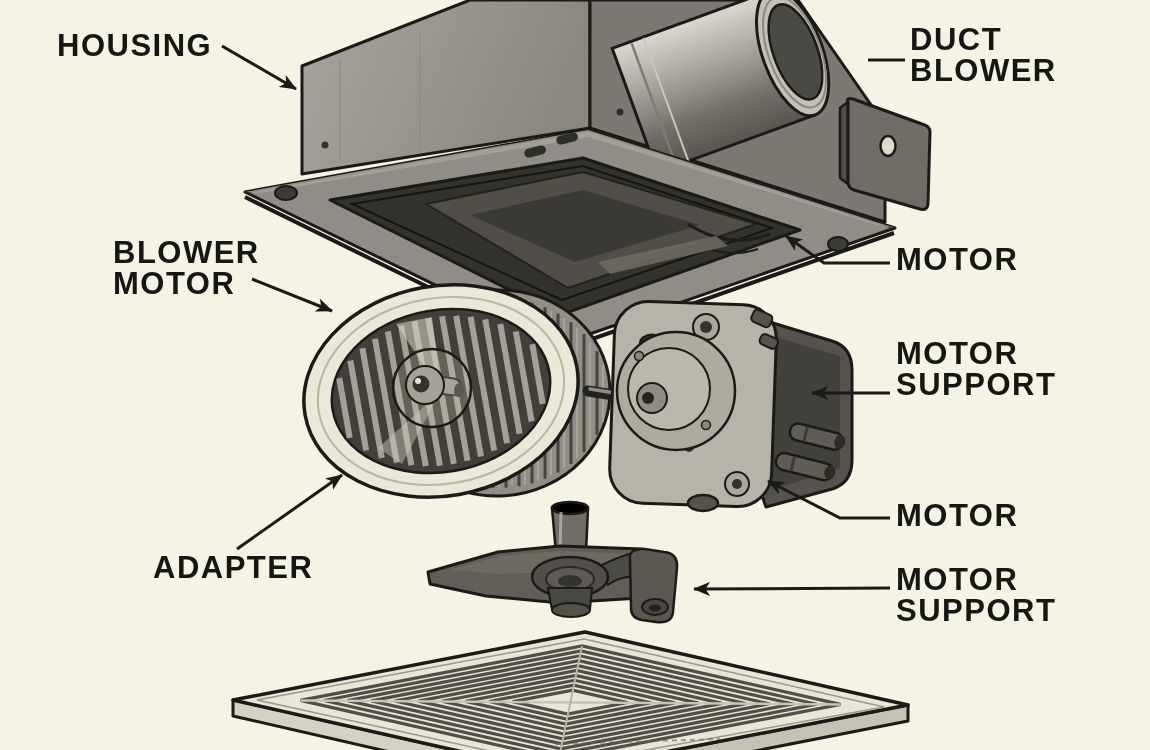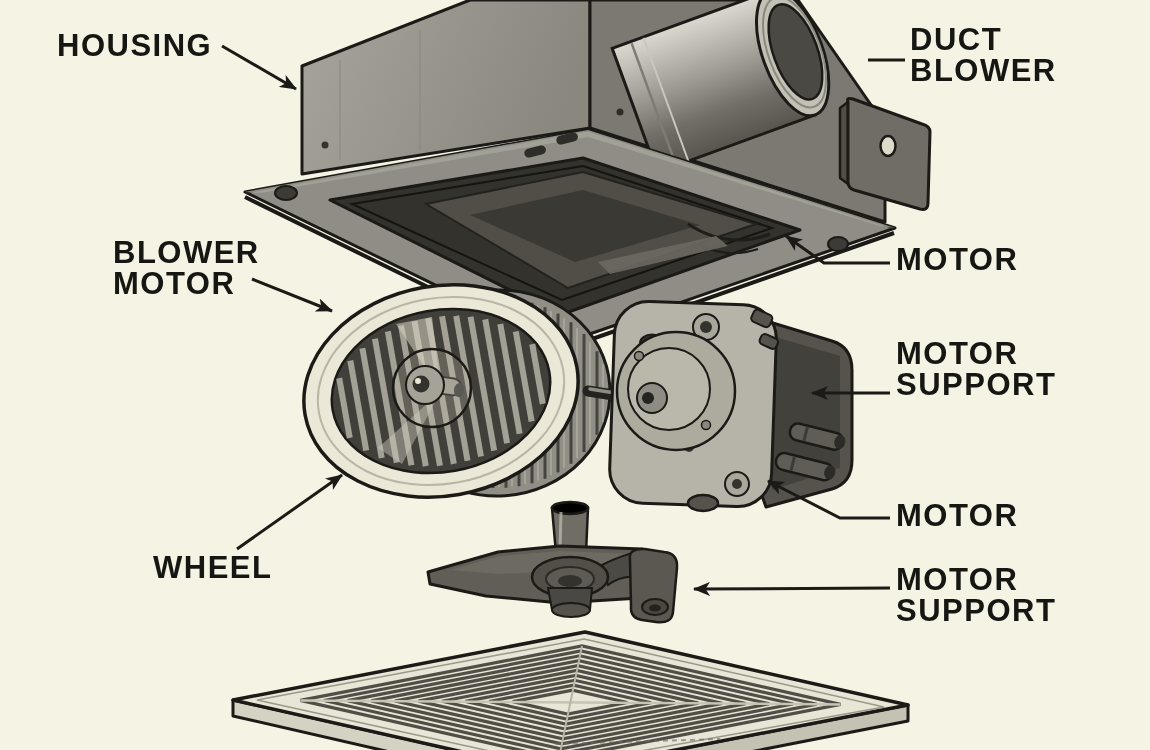--- a/index.html
+++ b/index.html
@@ -266,20 +266,20 @@
   <div>MOTOR</div>
 </div>
 
 <div class="lbl" style="left:896px;top:338px;">
   <div>MOTOR</div>
   <div>SUPPORT</div>
 </div>
 
 <div class="lbl" style="left:896px;top:500px;">MOTOR</div>
 
-<div class="lbl" style="left:153px;top:552px;">WHEEL</div>
+<div class="lbl" style="left:153px;top:552px;">ADAPTER</div>
 
 <div class="lbl" style="left:896px;top:564px;">
   <div>MOTOR</div>
   <div>SUPPORT</div>
 </div>
 
 </div>
 
 </body></html>

